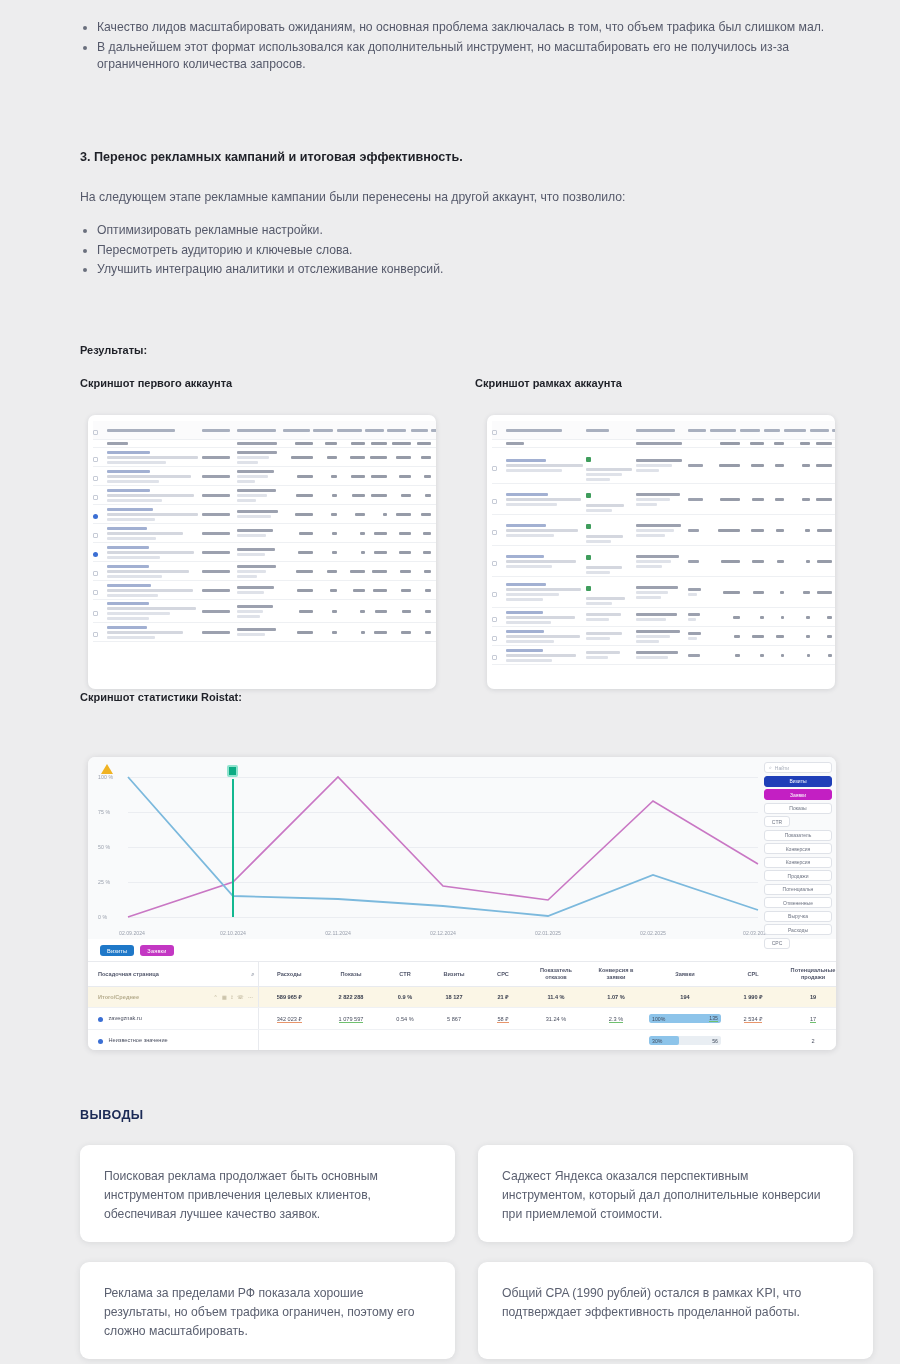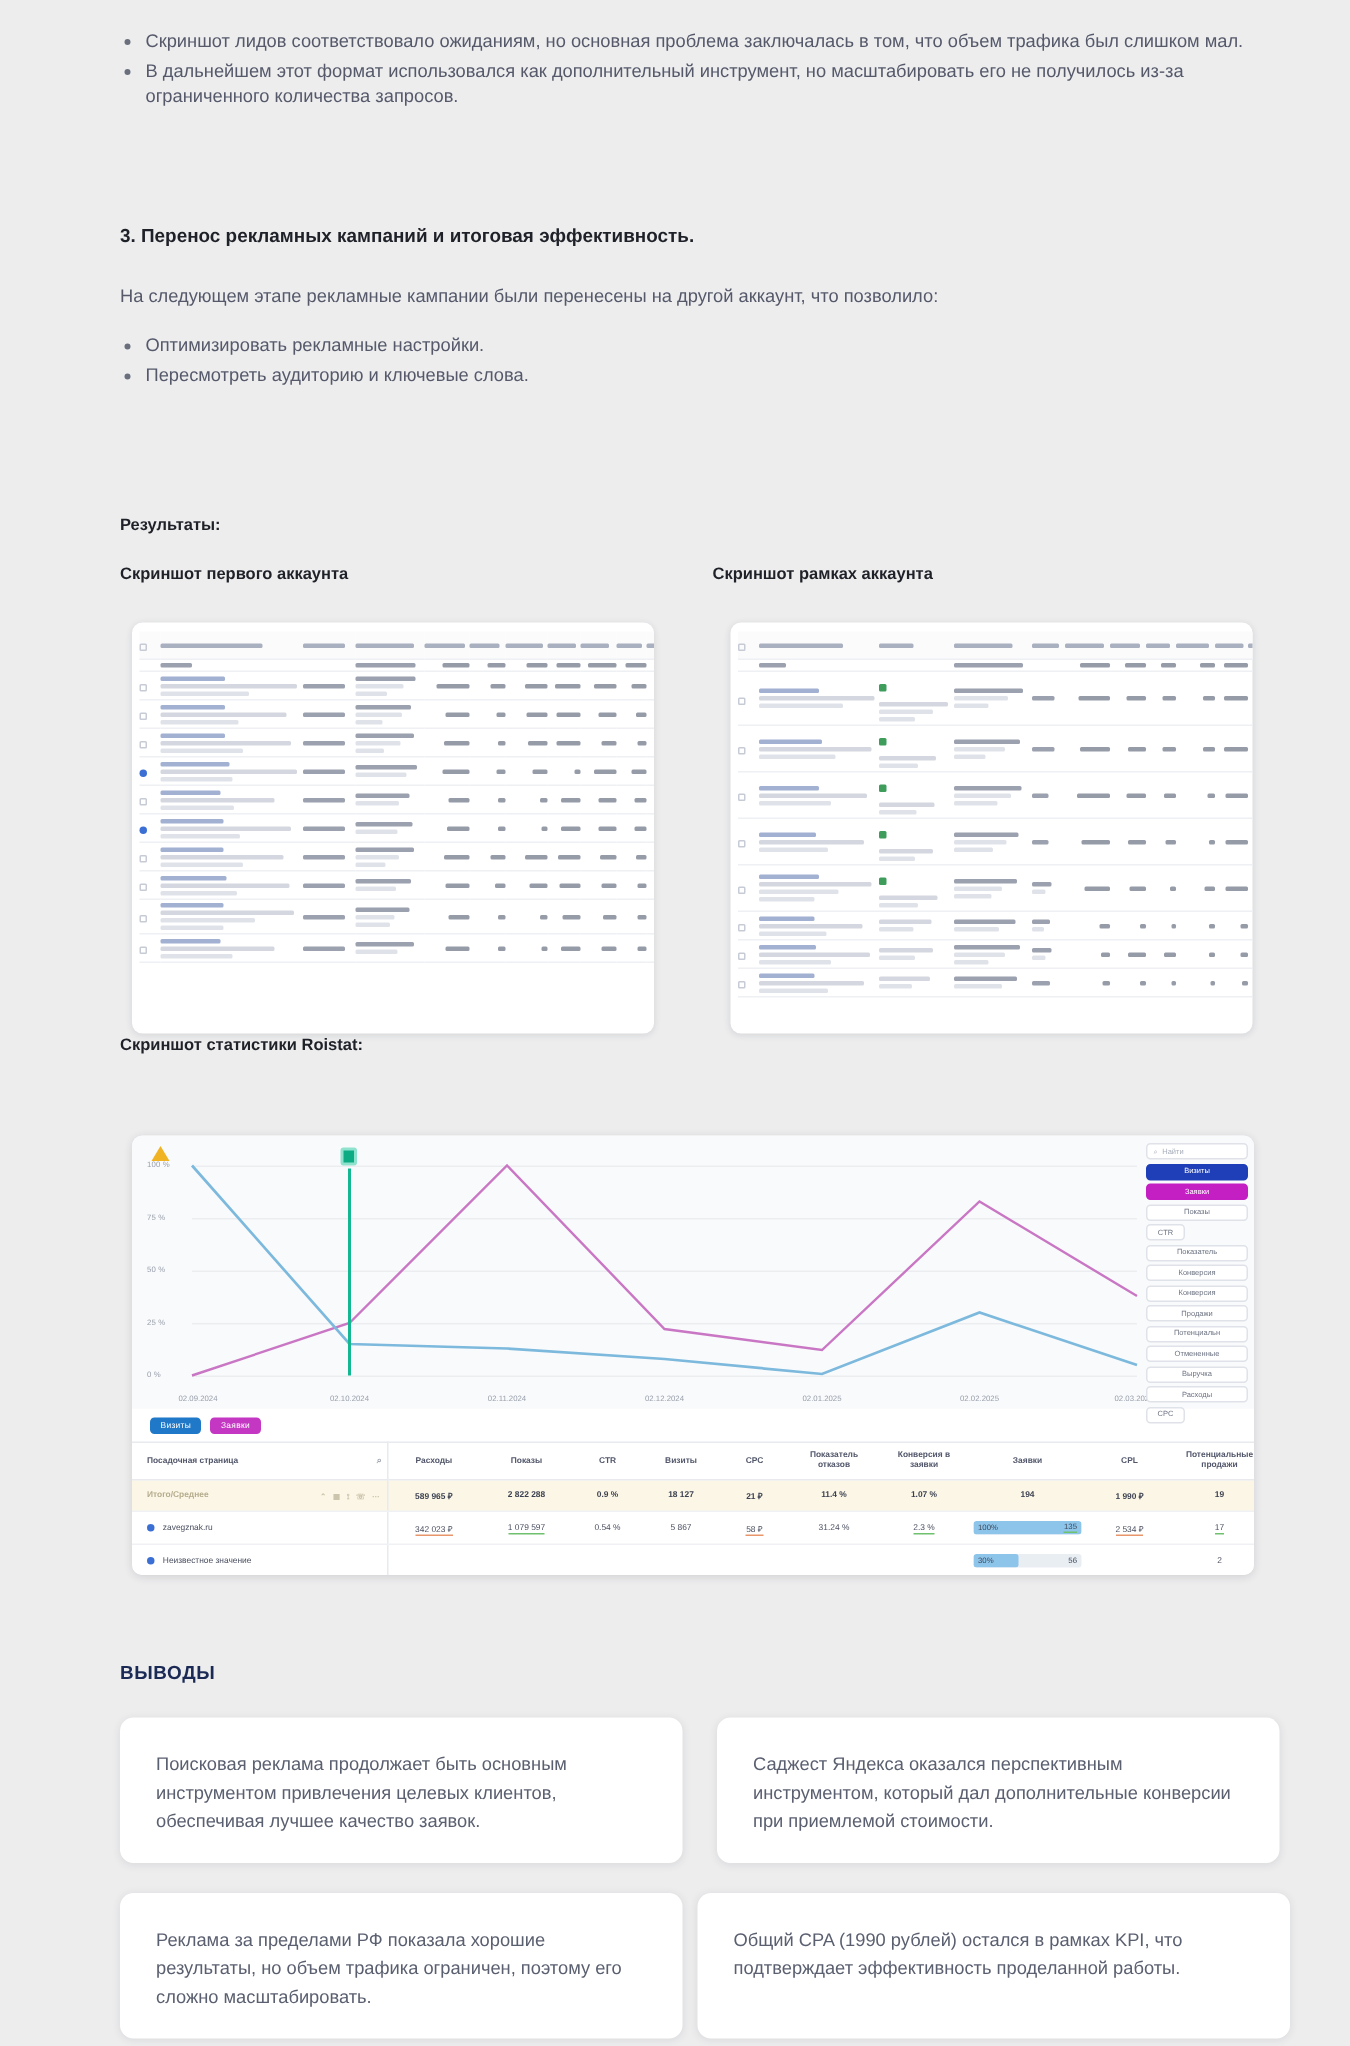--- a/index.html
+++ b/index.html
@@ -135,31 +135,32 @@
     padding: 22px 24px; font-size: 12.2px; line-height: 19px; color: #5b6070;
   }
 </style>
 </head>
 <body>
 
 <div class="page">
 
   <div class="blk" style="left:80px; top:7px; width:790px;">
     <ul class="bullets">
-      <li>Скриншот лидов соответствовало ожиданиям, но основная проблема заключалась в том, что объем трафика был слишком мал.</li>
+      <li>Качество лидов масштабировать ожиданиям, но основная проблема заключалась в том, что объем трафика был слишком мал.</li>
       <li>В дальнейшем этот формат использовался как дополнительный инструмент, но масштабировать его не получилось из-за ограниченного количества запросов.</li>
     </ul>
   </div>
 
   <div class="blk" style="left:80px; top:150px; width:790px;">
     <p class="h-section">3. Перенос рекламных кампаний и итоговая эффективность.</p>
     <p class="para" style="margin-top:25px;">На следующем этапе рекламные кампании были перенесены на другой аккаунт, что позволило:</p>
     <ul class="bullets" style="margin-top:16px;">
       <li>Оптимизировать рекламные настройки.</li>
       <li>Пересмотреть аудиторию и ключевые слова.</li>
+      <li>Улучшить интеграцию аналитики и отслеживание конверсий.</li>
     </ul>
   </div>
 
   <p class="blk h-sub" style="left:80px; top:344px;">Результаты:</p>
   <p class="blk h-sub" style="left:80px; top:377px;">Скриншот первого аккаунта</p>
   <p class="blk h-sub" style="left:475px; top:377px;">Скриншот рамках аккаунта</p>
 
   <div class="shot" style="left:88px; top:415px; width:348px; height:274px;">
     <table class="shot-tbl">
       <tbody>
@@ -1093,15 +1094,15 @@
       </tr>
     </tbody>
       </table>
   </div>
 
   <p class="blk h-caps" style="left:80px; top:1108px;">ВЫВОДЫ</p>
 
   <div class="card" style="left:80px;  top:1145px; width:375px; height:97px;">Поисковая реклама продолжает быть основным инструментом привлечения целевых клиентов, обеспечивая лучшее качество заявок.</div>
   <div class="card" style="left:478px; top:1145px; width:375px; height:97px;">Саджест Яндекса оказался перспективным инструментом, который дал дополнительные конверсии при приемлемой стоимости.</div>
   <div class="card" style="left:80px;  top:1262px; width:375px; height:97px;">Реклама за пределами РФ показала хорошие результаты, но объем трафика ограничен, поэтому его сложно масштабировать.</div>
-  <div class="card" style="left:465px; top:1262px; width:395px; height:97px;">Общий CPA (1990 рублей) остался в рамках KPI, что подтверждает эффективность проделанной работы.</div>
+  <div class="card" style="left:478px; top:1262px; width:395px; height:97px;">Общий CPA (1990 рублей) остался в рамках KPI, что подтверждает эффективность проделанной работы.</div>
 
 </div>
 
 </body></html>

